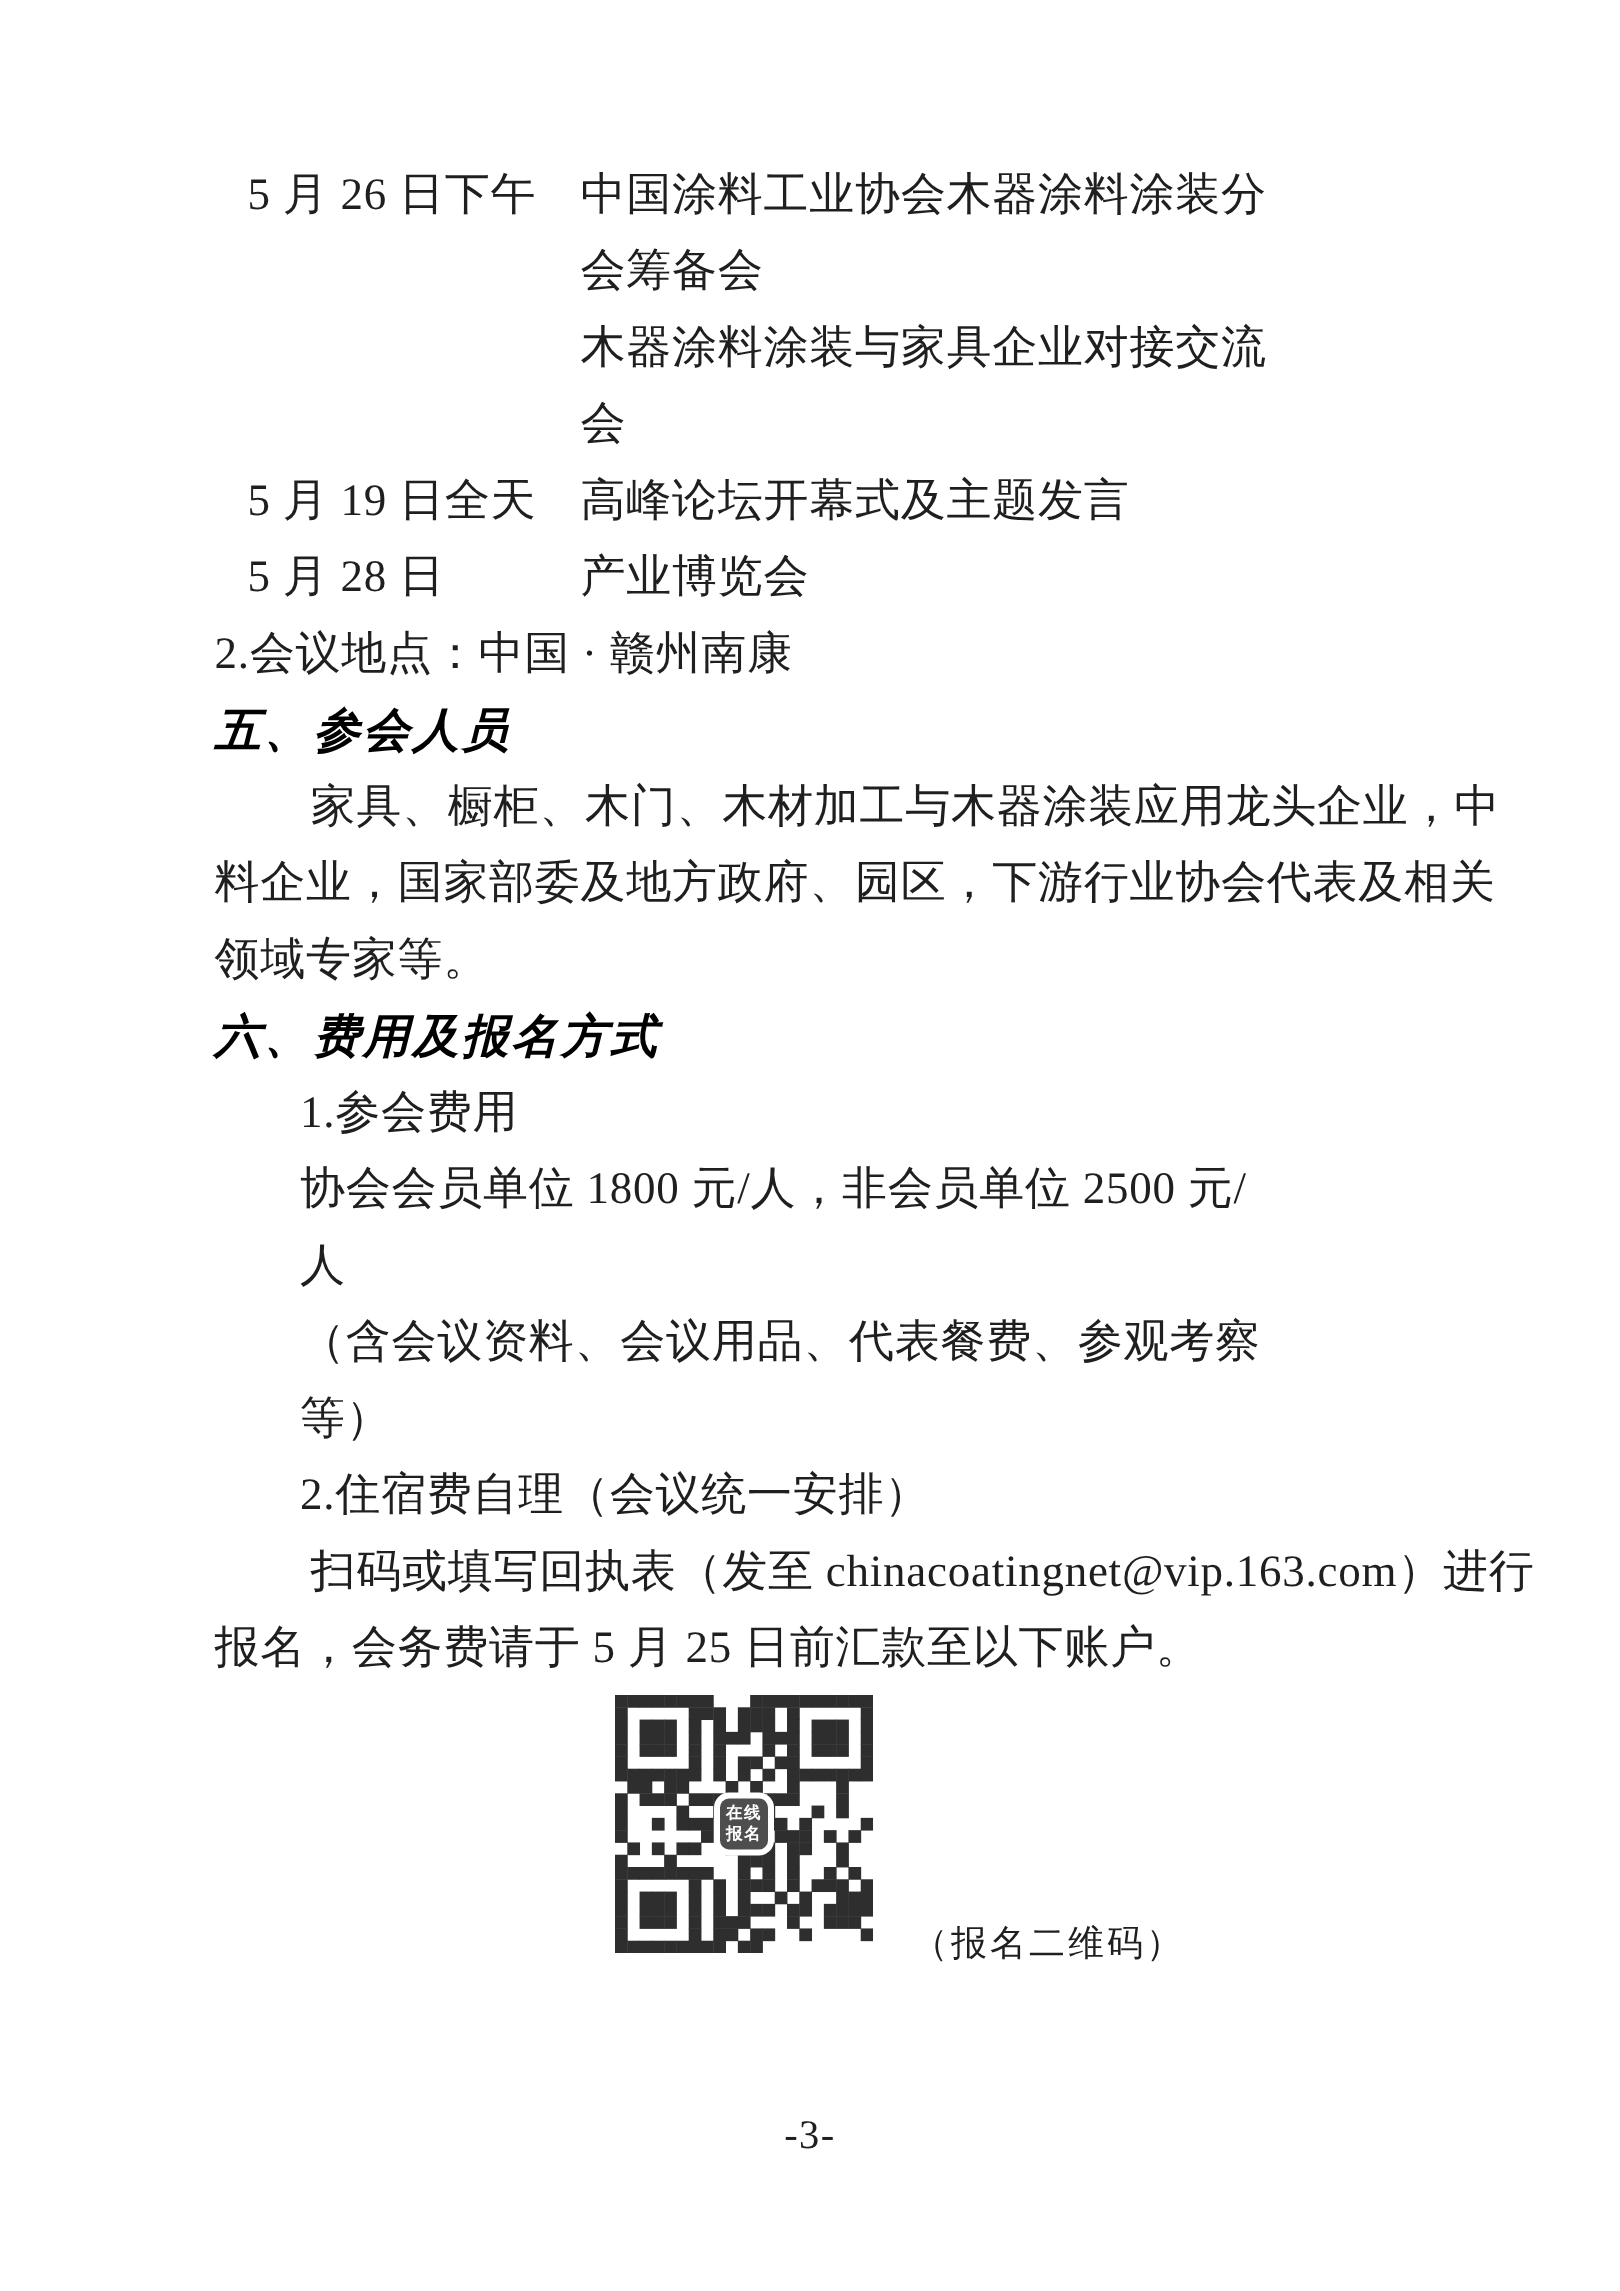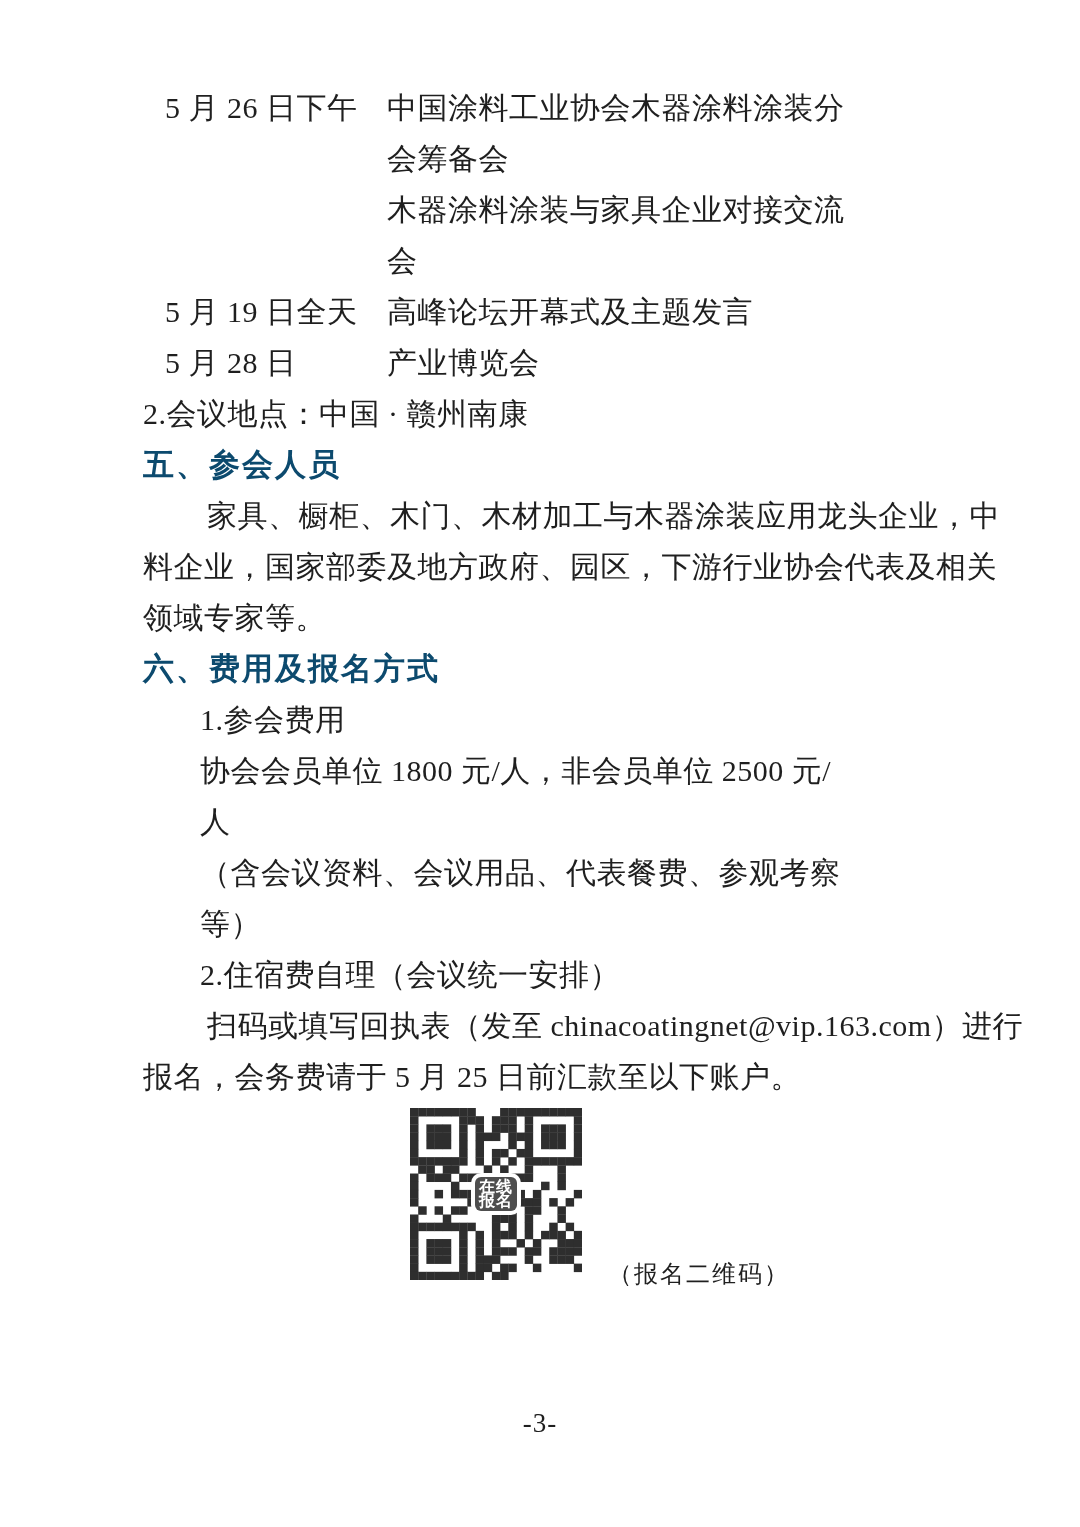--- a/index.html
+++ b/index.html
@@ -10,21 +10,21 @@
     overflow: hidden;
     position: relative;
     font-family: "Liberation Serif", "DejaVu Serif", serif;
     color: #1f1f1f;
   }
   .doc {
     position: absolute;
     top: 0; left: 0;
     width: 944px;
     height: 1527px;
-    padding: 82px 90px 0 143px;
+    padding: 104px 90px 0 143px;
   }
   .bodytext {
     font-size: 30px;
     line-height: 51px;
     letter-spacing: 0.5px;
   }
   
   .sched-row {
     display: flex;
     margin-left: 22px;
@@ -34,21 +34,22 @@
     flex: 0 0 222px;
   }
   .sched-events { flex: 1; }
   
   .heading {
     font-family: "Liberation Sans", "DejaVu Sans", sans-serif;
     font-weight: bold;
     font-size: 31px;
     line-height: 51px;
     letter-spacing: 2px;
-    color: #0c4a6e;
+    color: #000000;
+    font-style: italic;
   }
   .para-line { white-space: pre; }
   .indent1 { margin-left: 57px; }
   
   .qr-block {
     display: flex;
     align-items: flex-end;
     margin-left: 267px;
     margin-top: 0px;
     height: 178px;
@@ -62,21 +63,21 @@
   .qr-label {
     position: absolute;
     left: 50%; top: 50%;
     transform: translate(-50%, -50%);
     background: #4e4e4e;
     color: #ffffff;
     border-radius: 6px;
     box-shadow: 0 0 0 4px #ffffff;
     font-family: "Liberation Sans", "DejaVu Sans", sans-serif;
     font-weight: bold;
-    font-size: 16px;
+    font-size: 11px;
     line-height: 14px;
     text-align: center;
     padding: 3px 4px;
     letter-spacing: 1px;
   }
   .qr-caption {
     font-size: 24px;
     line-height: 28px;
     margin-left: 26px;
     letter-spacing: 2px;

